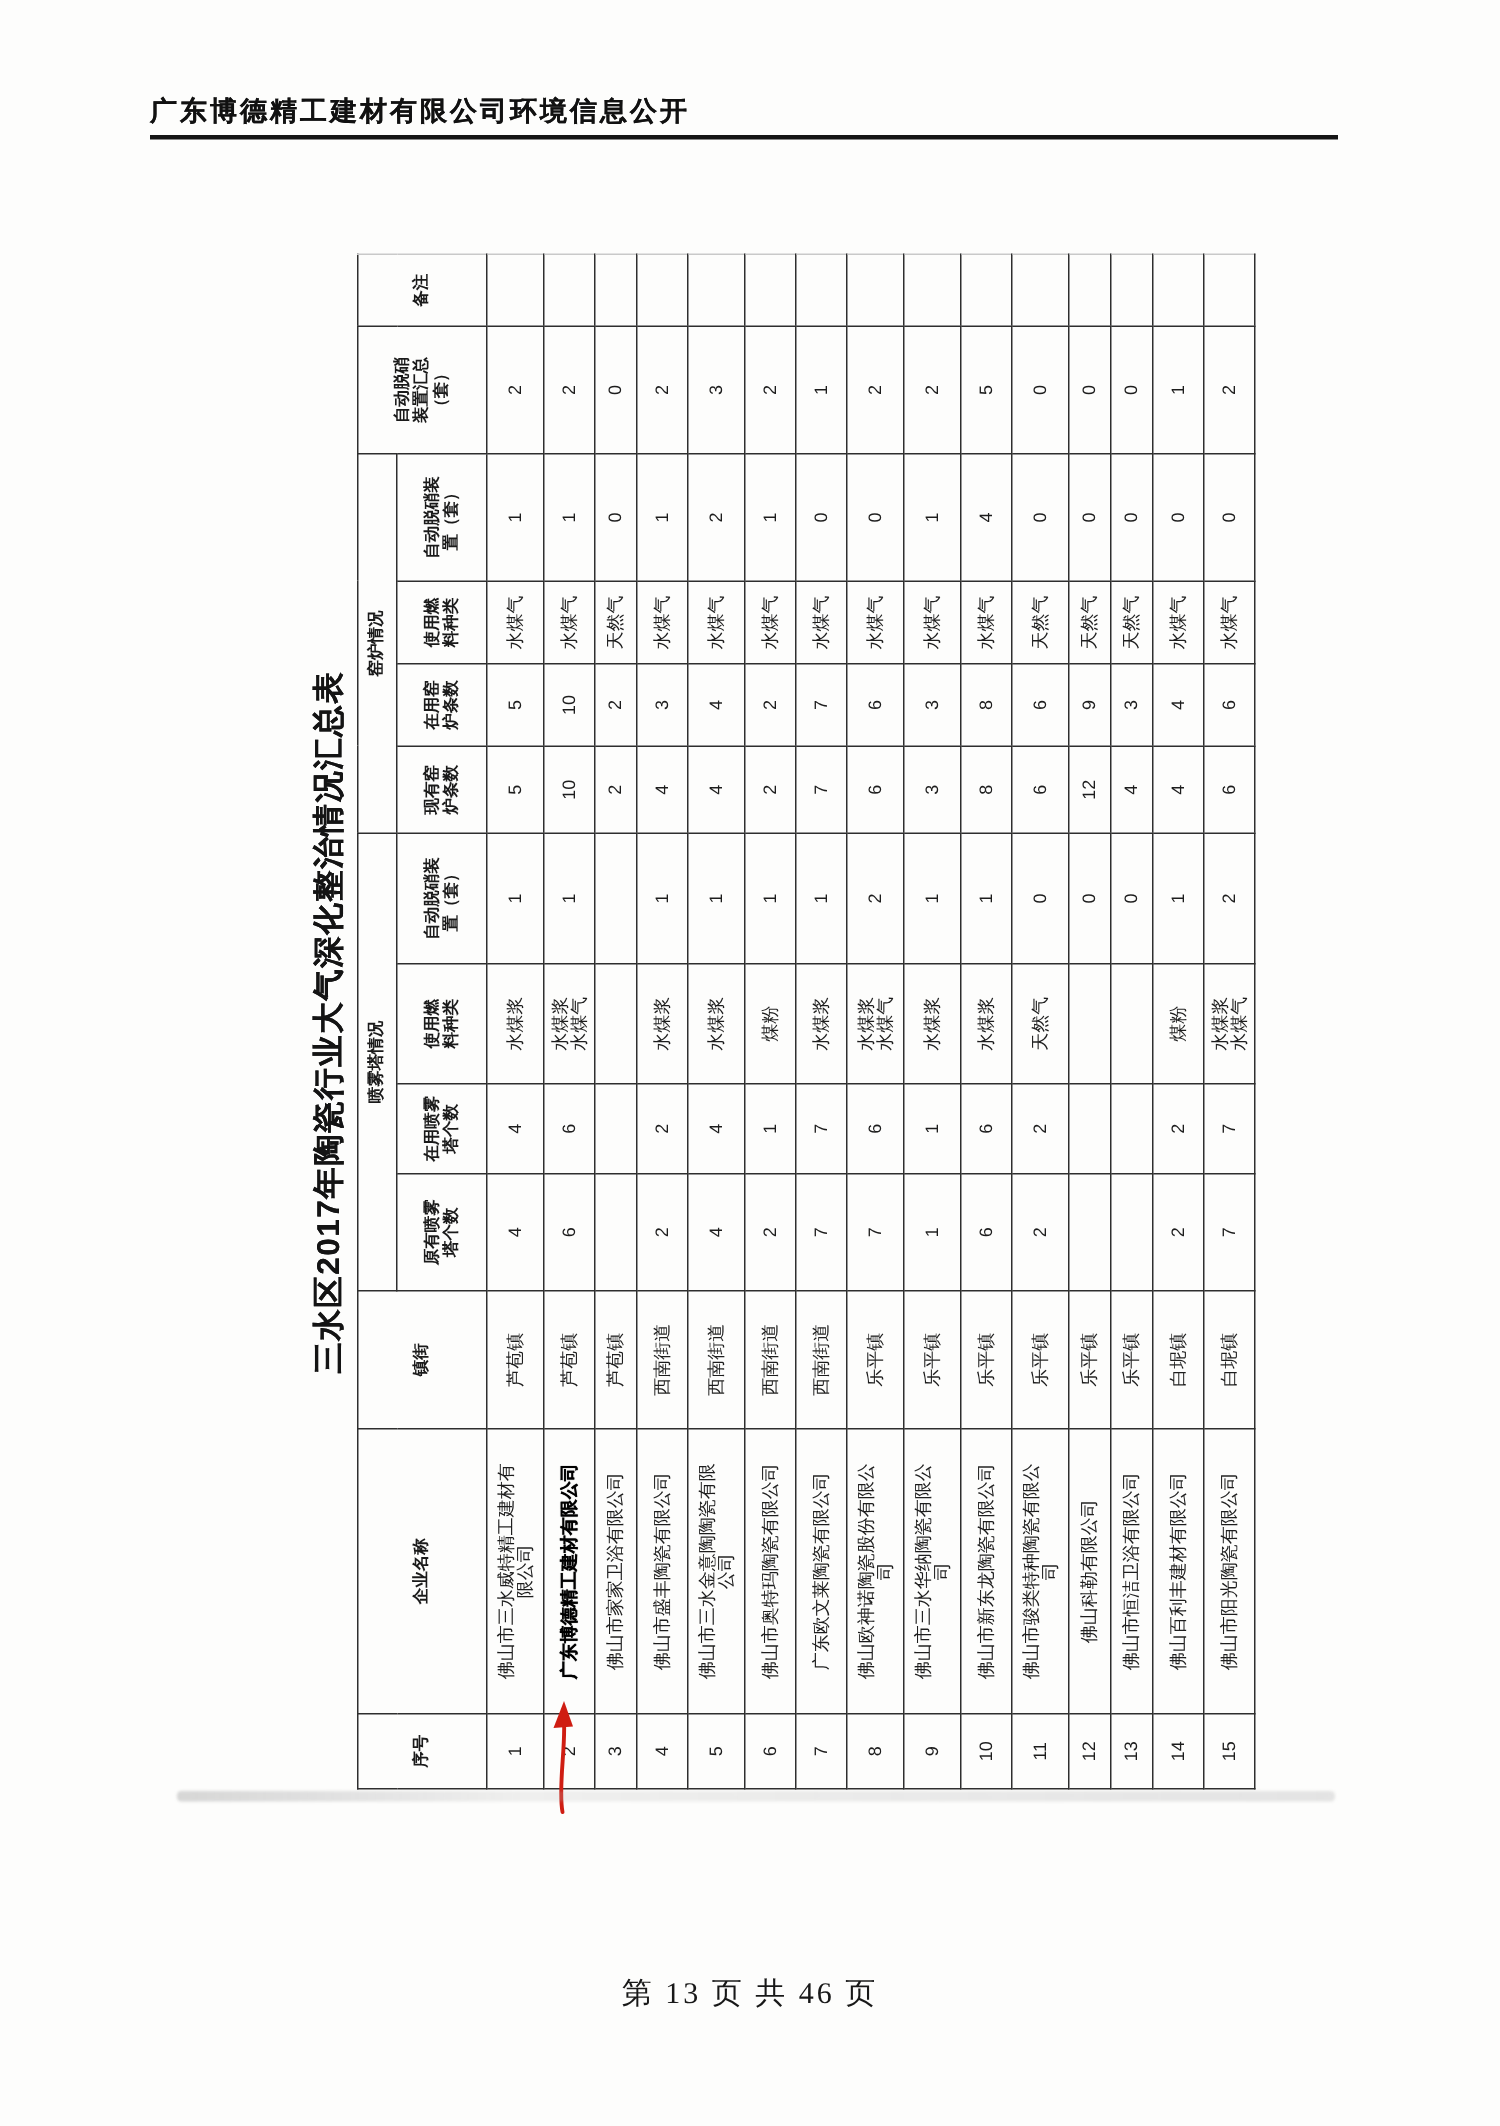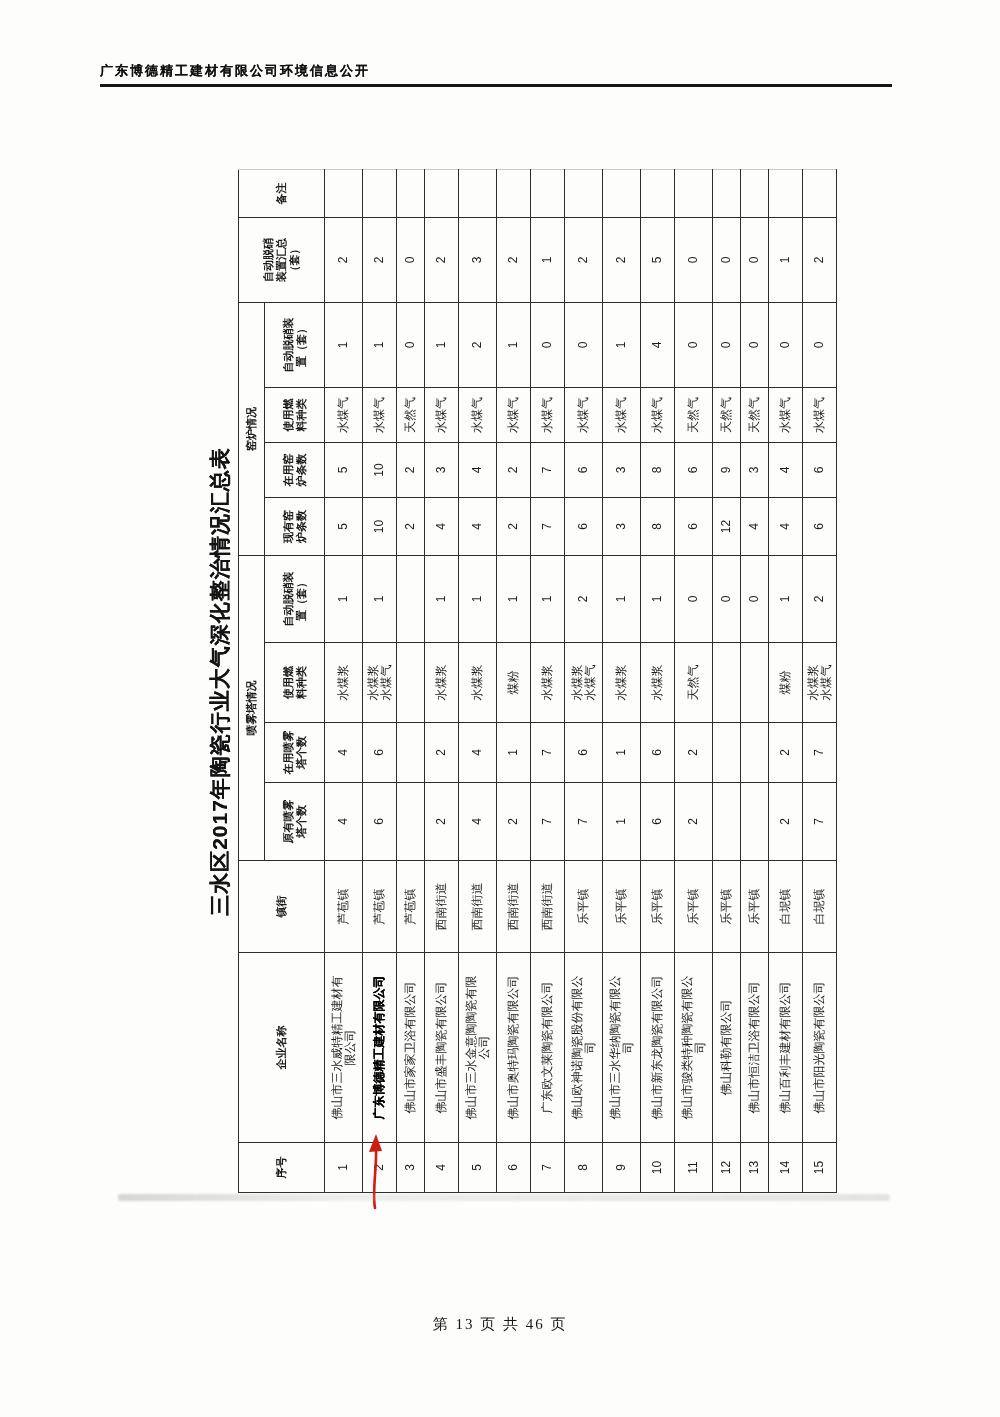--- a/index.html
+++ b/index.html
@@ -10,21 +10,21 @@
     background:#fdfdfc;
     overflow:hidden;
     font-family:"Liberation Sans","DejaVu Sans",sans-serif;
     color:#1b1b1b;
   }
   
   .doc-header{
     position:absolute;left:100px;top:62px;width:792px;
   }
   .doc-header .ht{
-    font-size:13px;font-weight:bold;letter-spacing:2px;color:#111;
+    font-size:18px;font-weight:bold;letter-spacing:2px;color:#111;
     text-shadow:0 0 .4px #333;
   }
   .doc-header .rule{
     margin-top:4px;height:3px;background:#151515;
   }
   
   .rot-wrap{
     position:absolute;left:205px;top:165px;width:640px;height:1040px;
   }
   .sheet{
@@ -58,21 +58,21 @@
   .arrow-overlay{position:absolute;left:358px;top:1126px;}
   
   .smudge{
     position:absolute;left:118px;top:1194px;width:772px;height:7px;
     background:linear-gradient(90deg,rgba(150,150,150,.38),rgba(190,190,190,.22) 30%,rgba(170,170,170,.30));
     filter:blur(1px);border-radius:3px;
   }
   
   .page-footer{
     position:absolute;left:0;top:1315px;width:1000px;
-    text-align:center;font-size:15px;letter-spacing:2px;color:#181818;
+    text-align:center;font-size:20px;letter-spacing:2px;color:#181818;
     font-family:"Liberation Serif","DejaVu Serif",serif;
   }
 </style>
 </head>
 <body>
 
 <div class="page">
 
   <div class="doc-header">
     <div class="ht">广东博德精工建材有限公司环境信息公开</div>

